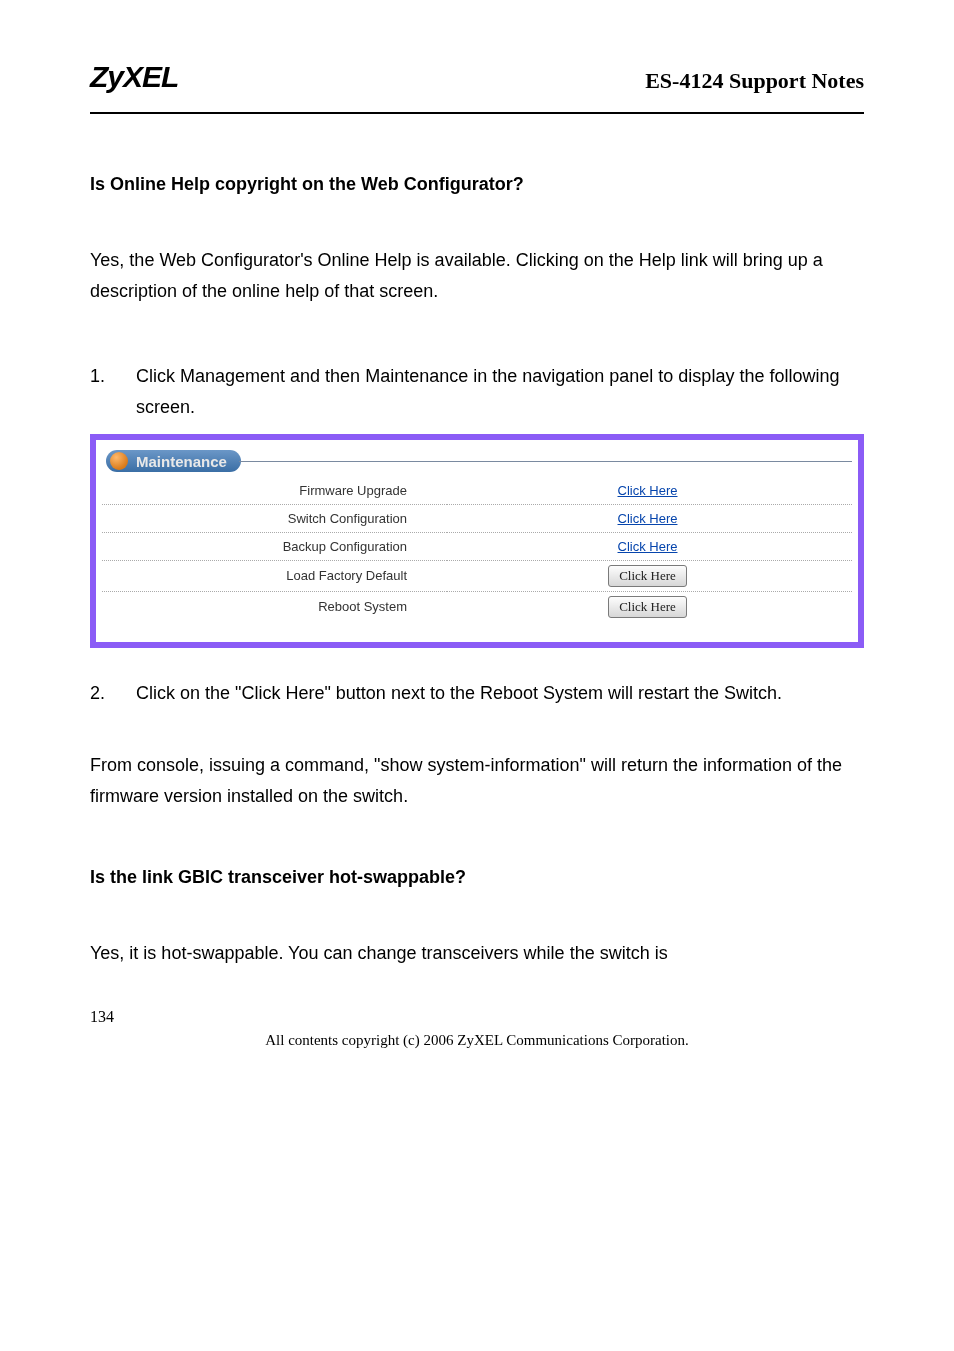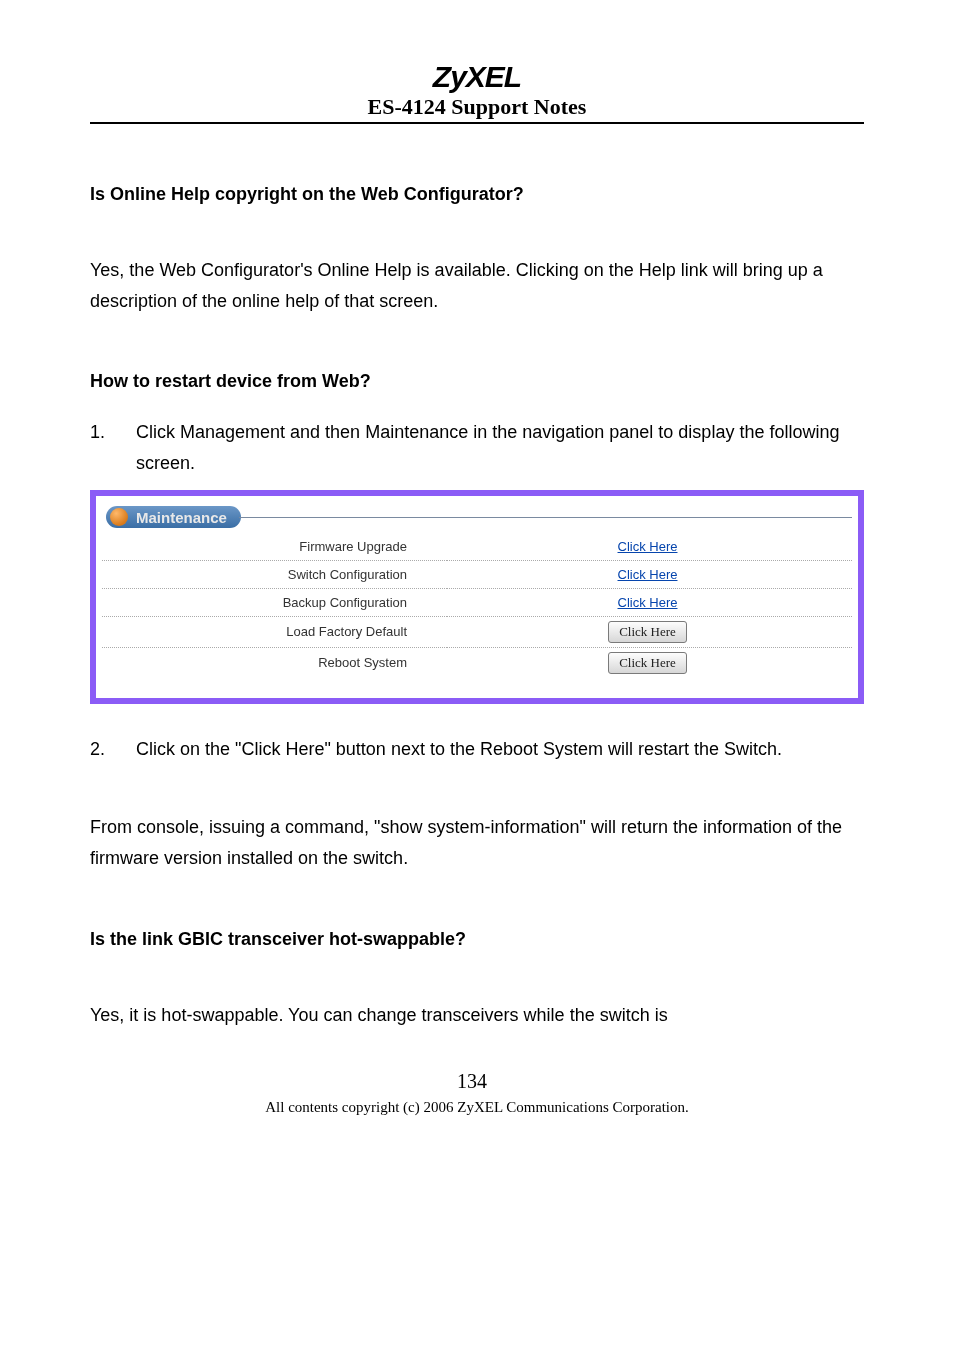--- a/index.html
+++ b/index.html
@@ -9,25 +9,24 @@
     width: 954px;
     margin: 0 auto;
     color: #000;
   }
   .page {
     padding: 60px 90px 40px 90px;
   }
   .header-row {
     display: flex;
     justify-content: space-between;
-    align-items: center;
+    align-items: flex-end;
     border-bottom: 2px solid #000;
-    padding-bottom: 2px;
+    padding-bottom: 18px;
     margin-bottom: 60px;
-    flex-direction: column;
   }
   .brand {
     font-family: "Arial Black", Arial, sans-serif;
     font-weight: 900;
     font-style: italic;
     font-size: 30px;
     letter-spacing: -1px;
   }
   .doc-title {
     font-family: "Times New Roman", Times, serif;
@@ -37,21 +36,20 @@
   .q-heading {
     font-weight: bold;
     font-size: 18px;
     margin-bottom: 50px;
   }
   .q-heading.tight { margin-bottom: 25px; }
   .body-text {
     font-size: 18px;
     line-height: 1.7;
     margin-bottom: 55px;
-    margin-top: 6px;
   }
   .body-text.tight { margin-bottom: 40px; }
   ol.num-list {
     list-style: none;
     counter-reset: item;
     margin-bottom: 12px;
   }
   ol.num-list li {
     font-size: 18px;
     line-height: 1.7;
@@ -138,23 +136,23 @@
     border: 1px solid #7a7a7a;
     background: linear-gradient(#fdfdfd, #d7d7d7);
     border-radius: 3px;
     cursor: pointer;
     color: #222;
   }
   .footer {
     margin-top: 20px;
   }
   .page-no {
-    text-align: center;
-    font-family: "Times New Roman", Times, serif;
-    font-size: 20px;
+    text-align: left;
+    font-family: "Times New Roman", Times, serif;
+    font-size: 16px;
     padding-right: 10px;
   }
   .copyright {
     text-align: center;
     font-family: "Times New Roman", Times, serif;
     font-size: 15px;
     margin-top: 6px;
   }
 </style>
 </head>
@@ -163,21 +161,20 @@
 <div class="page">
 
   <div class="header-row">
     <div class="brand">ZyXEL</div>
     <div class="doc-title">ES-4124 Support Notes</div>
   </div>
 
   <div class="q-heading">Is Online Help copyright on the Web Configurator?</div>
   <div class="body-text">Yes, the Web Configurator's Online Help is available. Clicking on the Help link will bring up a description of the online help of that screen.</div>
 
-  <div class="q-heading tight">How to restart device from Web?</div>
 
   <ol class="num-list">
     <li>
       <span class="num">1.</span>
       <span>Click Management and then Maintenance in the navigation panel to display the following screen.</span>
     </li>
   </ol>
 
   <div class="screenshot-box">
     <div class="pill-wrap">

